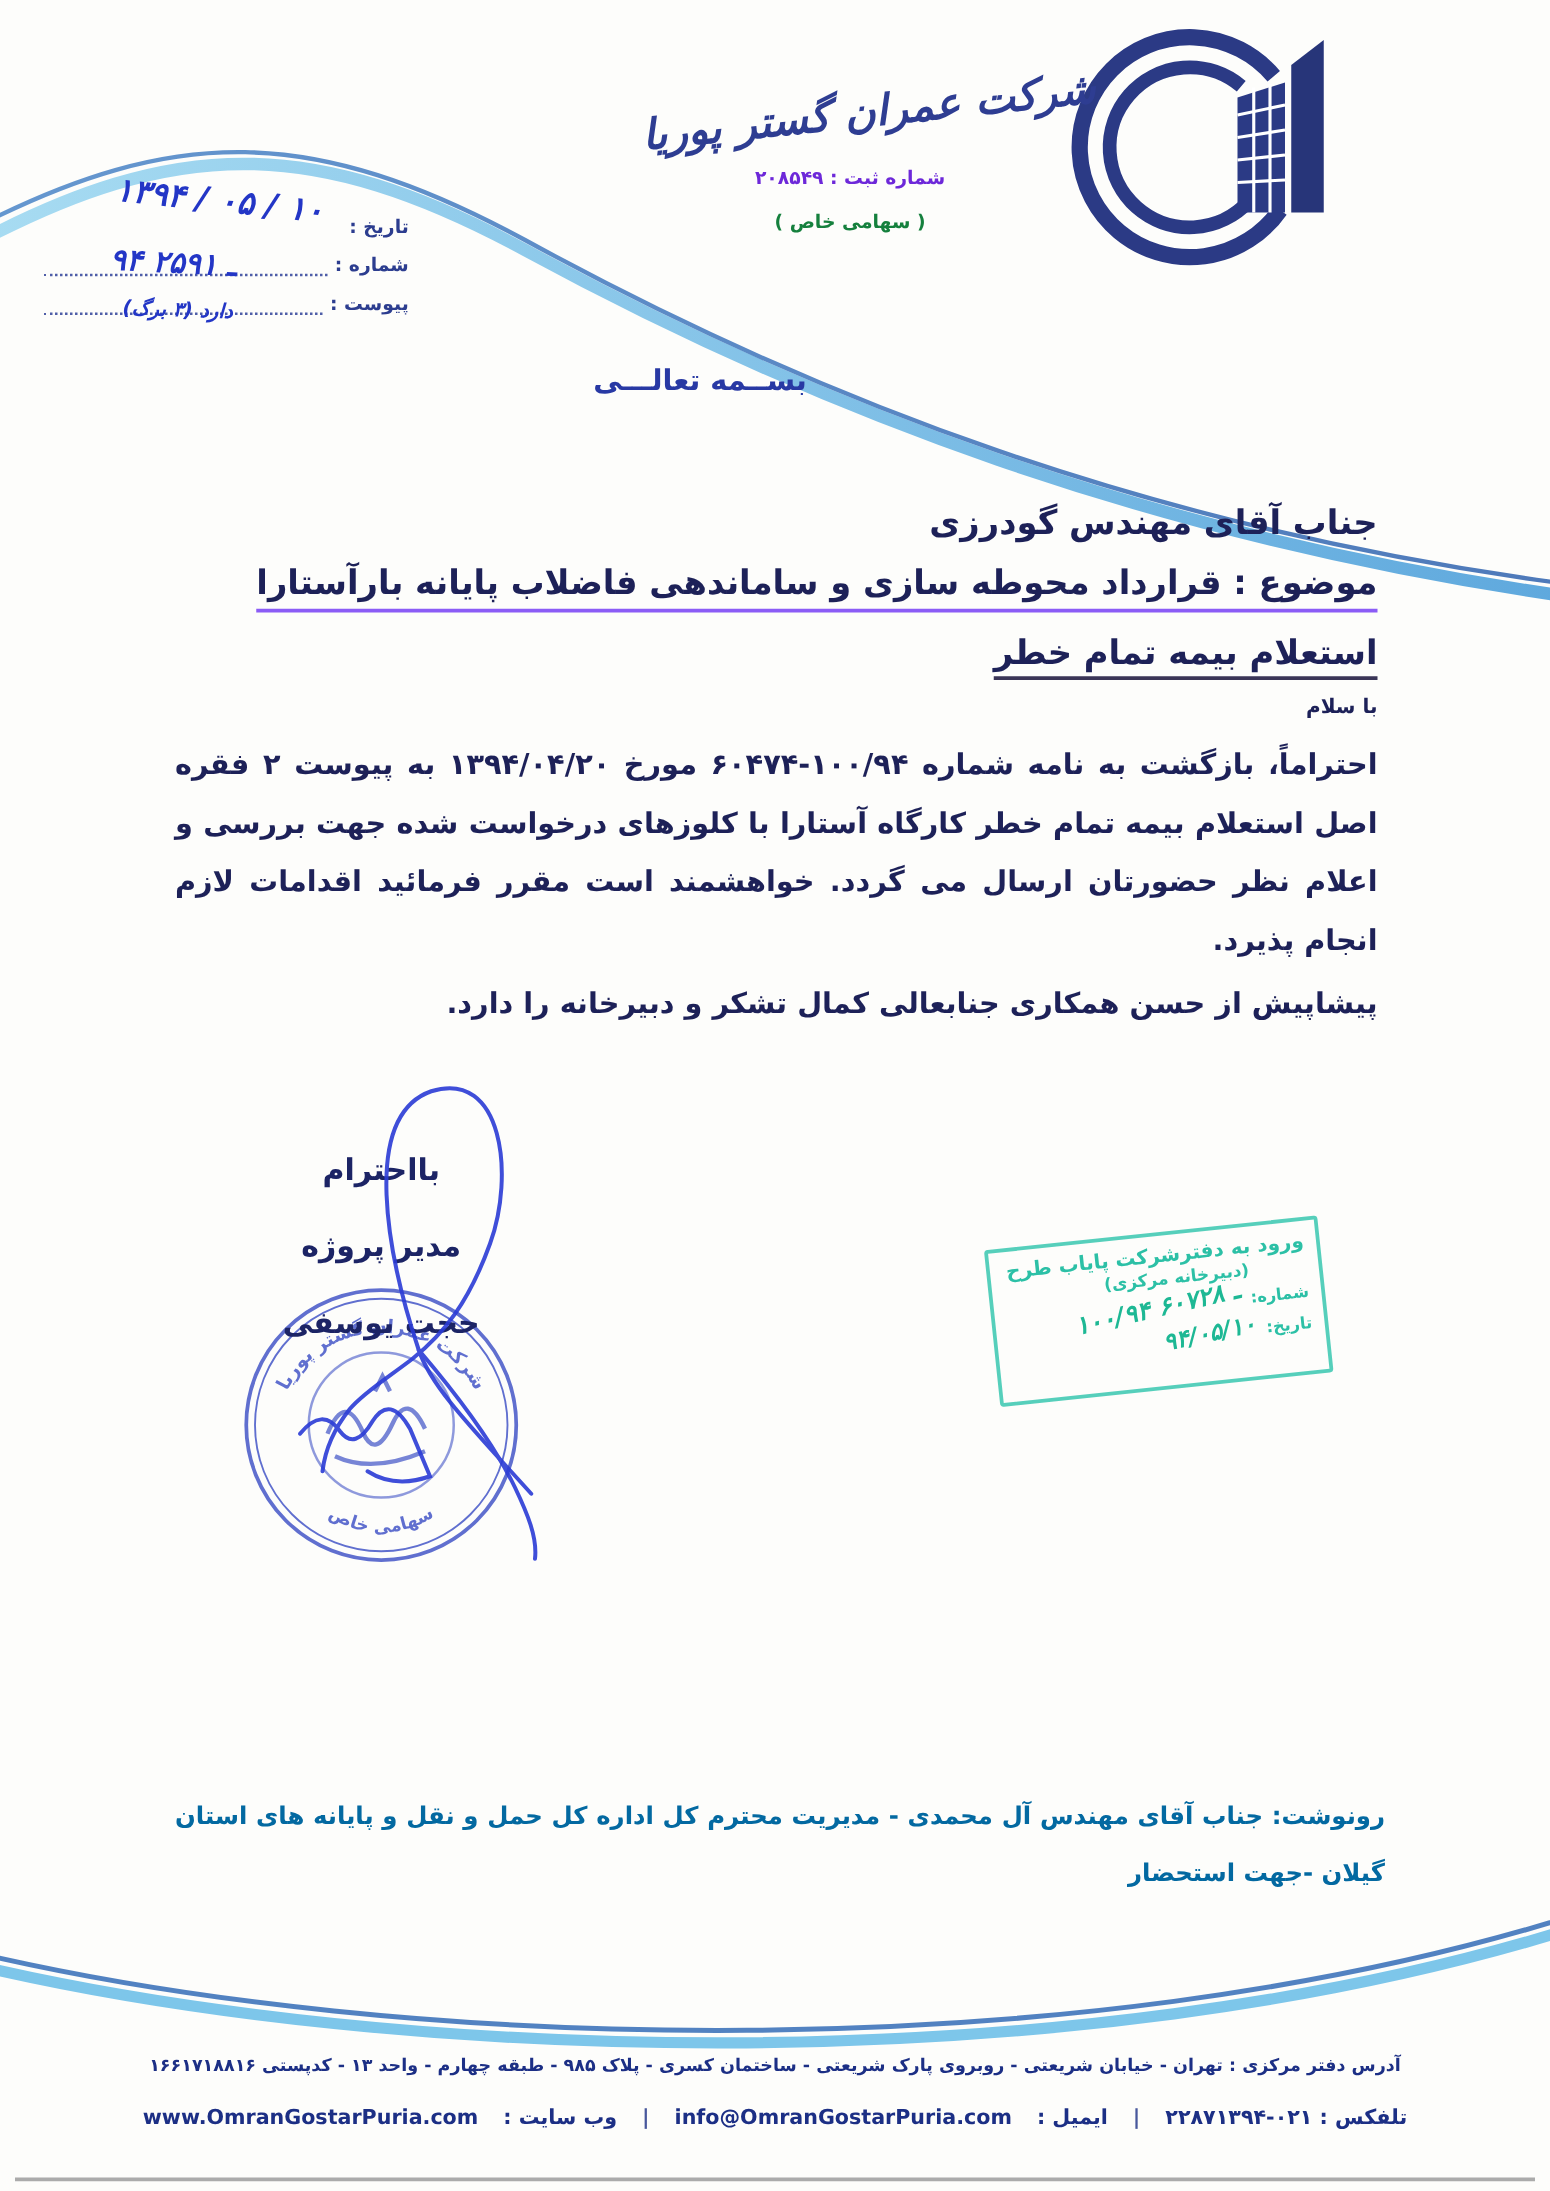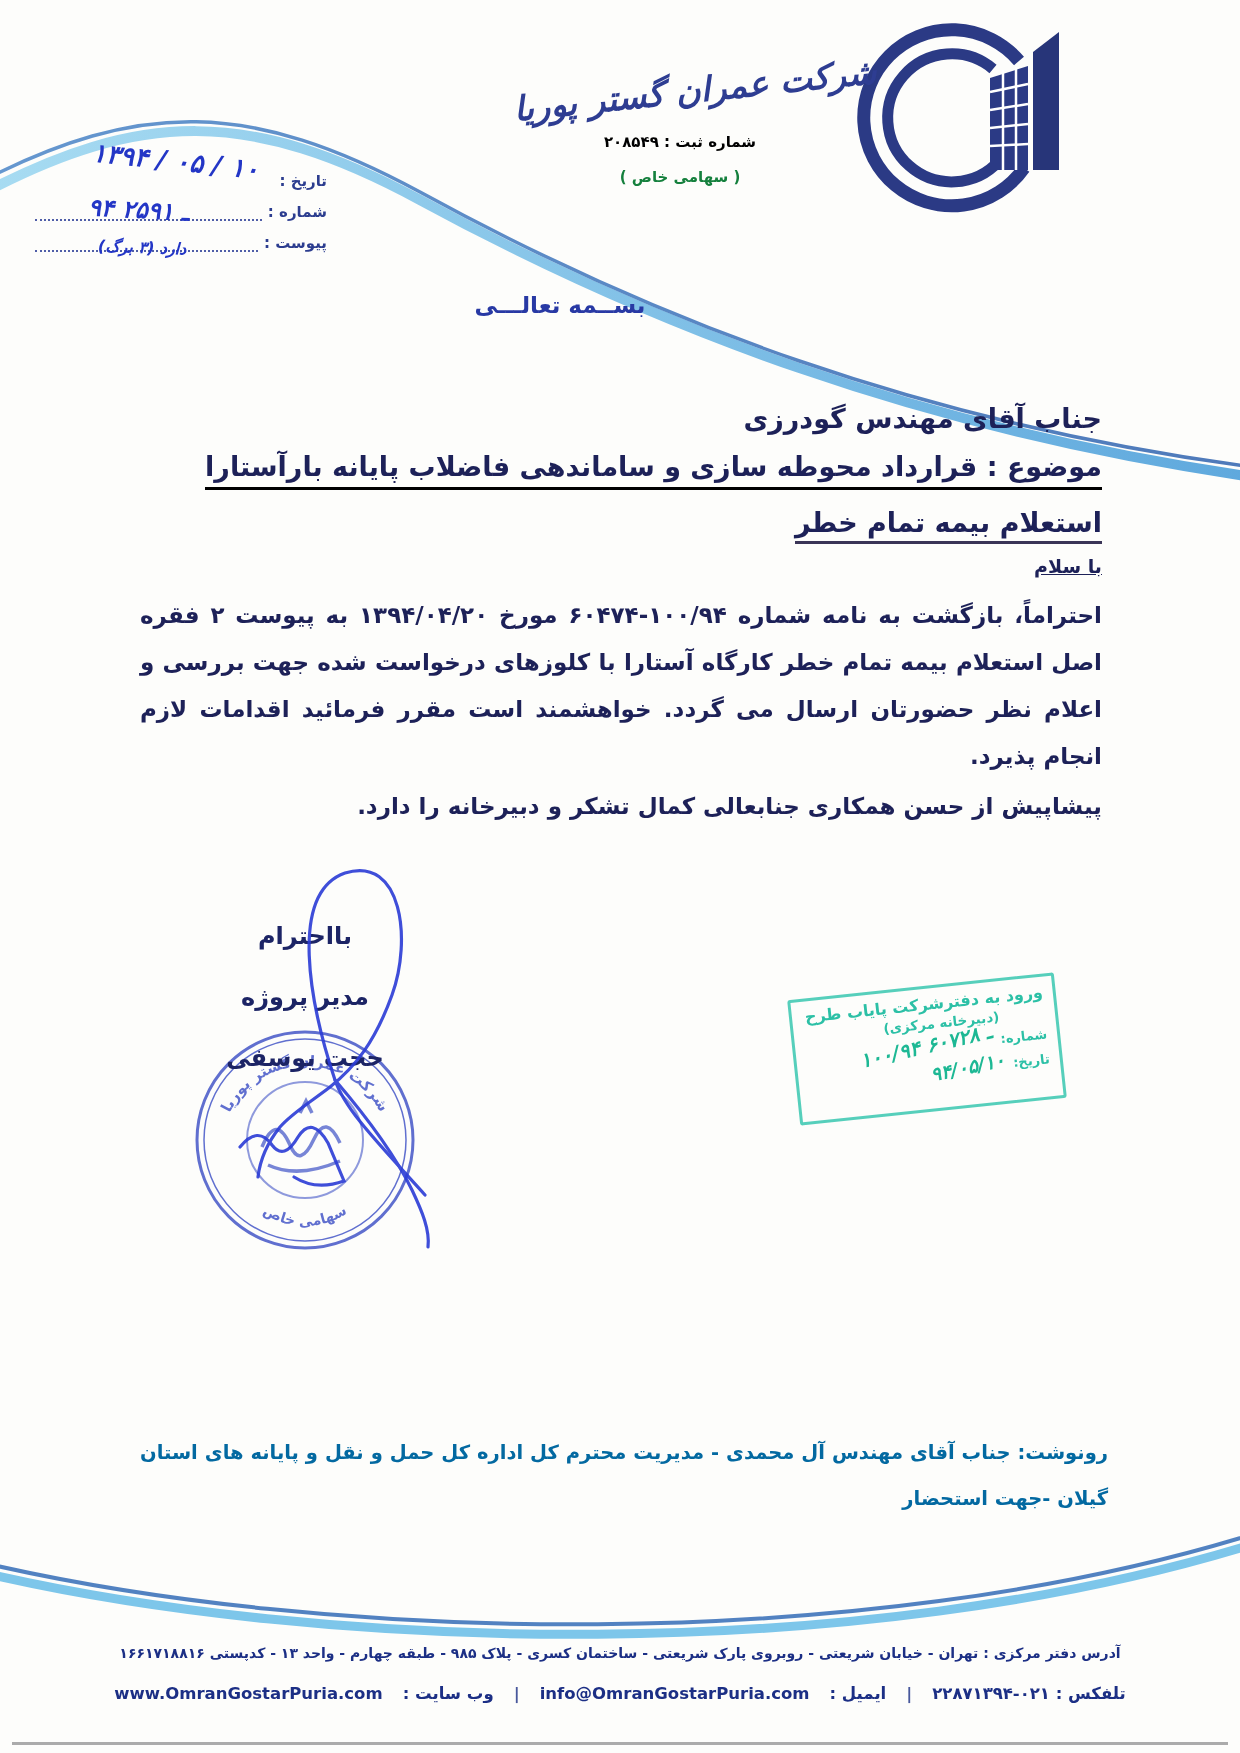--- a/index.html
+++ b/index.html
@@ -11,21 +11,21 @@
   .rtl{direction:rtl;unicode-bidi:isolate;}
   .ltr{direction:ltr;unicode-bidi:isolate;display:inline-block;}
 
   
   .company-name{
     left:500px;top:70px;width:390px;text-align:center;
     font-size:34px;font-weight:bold;font-style:italic;color:#2e3d92;
     transform:rotate(-6deg);white-space:nowrap;letter-spacing:1px;
   }
   .reg-line{left:565px;top:133px;width:230px;text-align:center;font-size:15px;
-    font-weight:bold;color:#000000;letter-spacing:1.5px;direction:rtl;}
+    font-weight:bold;color:#6d28d9;letter-spacing:1.5px;direction:rtl;}
   .company-type{left:565px;top:168px;width:230px;text-align:center;font-size:15px;
     font-weight:bold;color:#15803d;letter-spacing:1px;direction:rtl;}
 
   .header-fields{left:35px;top:172px;width:292px;direction:rtl;font-size:15px;color:#2c3d8f;}
   .hf-row{display:flex;align-items:flex-start;margin-bottom:13px;font-weight:bold;letter-spacing:1px;}
   .hf-label{white-space:nowrap;padding-left:6px;}
   .hf-leader{flex:1;border-bottom:2px dotted #31439a;height:1.05em;opacity:.85;}
   .hf-leader.none{border-bottom:none;}
 
   .hand{color:#2336c6;font-weight:bold;font-style:italic;}
@@ -33,24 +33,24 @@
   .hw-number{left:88px;top:196px;font-size:24px;transform:rotate(3deg);letter-spacing:3px;}
   .hw-attach{left:98px;top:238px;font-size:16px;transform:rotate(2deg);direction:rtl;}
 
   
   .bismillah{left:0;top:292px;width:1120px;text-align:center;
     font-size:23px;font-weight:bold;color:#2839a4;letter-spacing:1px;}
   .letter-body{left:140px;top:403px;width:962px;direction:rtl;text-align:right;color:#1d2158;}
   .l1{font-size:27px;font-weight:bold;margin:0 0 17px;}
   .l2{font-size:26px;font-weight:bold;margin:0 0 19px;}
   .subj{font-size:27px;font-weight:bold;display:inline-block;
-    border-bottom:3px solid #000000;padding-bottom:5px;margin:0 0 17px;}
+    border-bottom:3px solid #8b5cf6;padding-bottom:5px;margin:0 0 17px;}
   .subj2{font-size:27px;font-weight:bold;display:inline-block;
     border-bottom:3px solid #3a3557;padding-bottom:3px;margin:0 0 11px;}
-  .salam{font-size:19px;font-weight:bold;margin:0 0 15px;text-decoration:underline;}
+  .salam{font-size:16px;font-weight:bold;margin:0 0 15px;}
   .bodyp{font-size:23px;font-weight:bold;line-height:2.05;margin:0 0 12px;
     text-align:justify;text-align-last:right;}
   .closingp{font-size:23px;font-weight:bold;margin:0;}
 
   
   .sig-block{left:160px;top:922px;width:290px;text-align:center;
     display:flex;flex-direction:column;gap:33px;
     font-size:24px;font-weight:bold;color:#1c2465;z-index:3;}
   .seal-svg{left:150px;top:995px;z-index:2;opacity:.85;}
   .scribble-svg{left:140px;top:845px;z-index:4;opacity:.9;}

